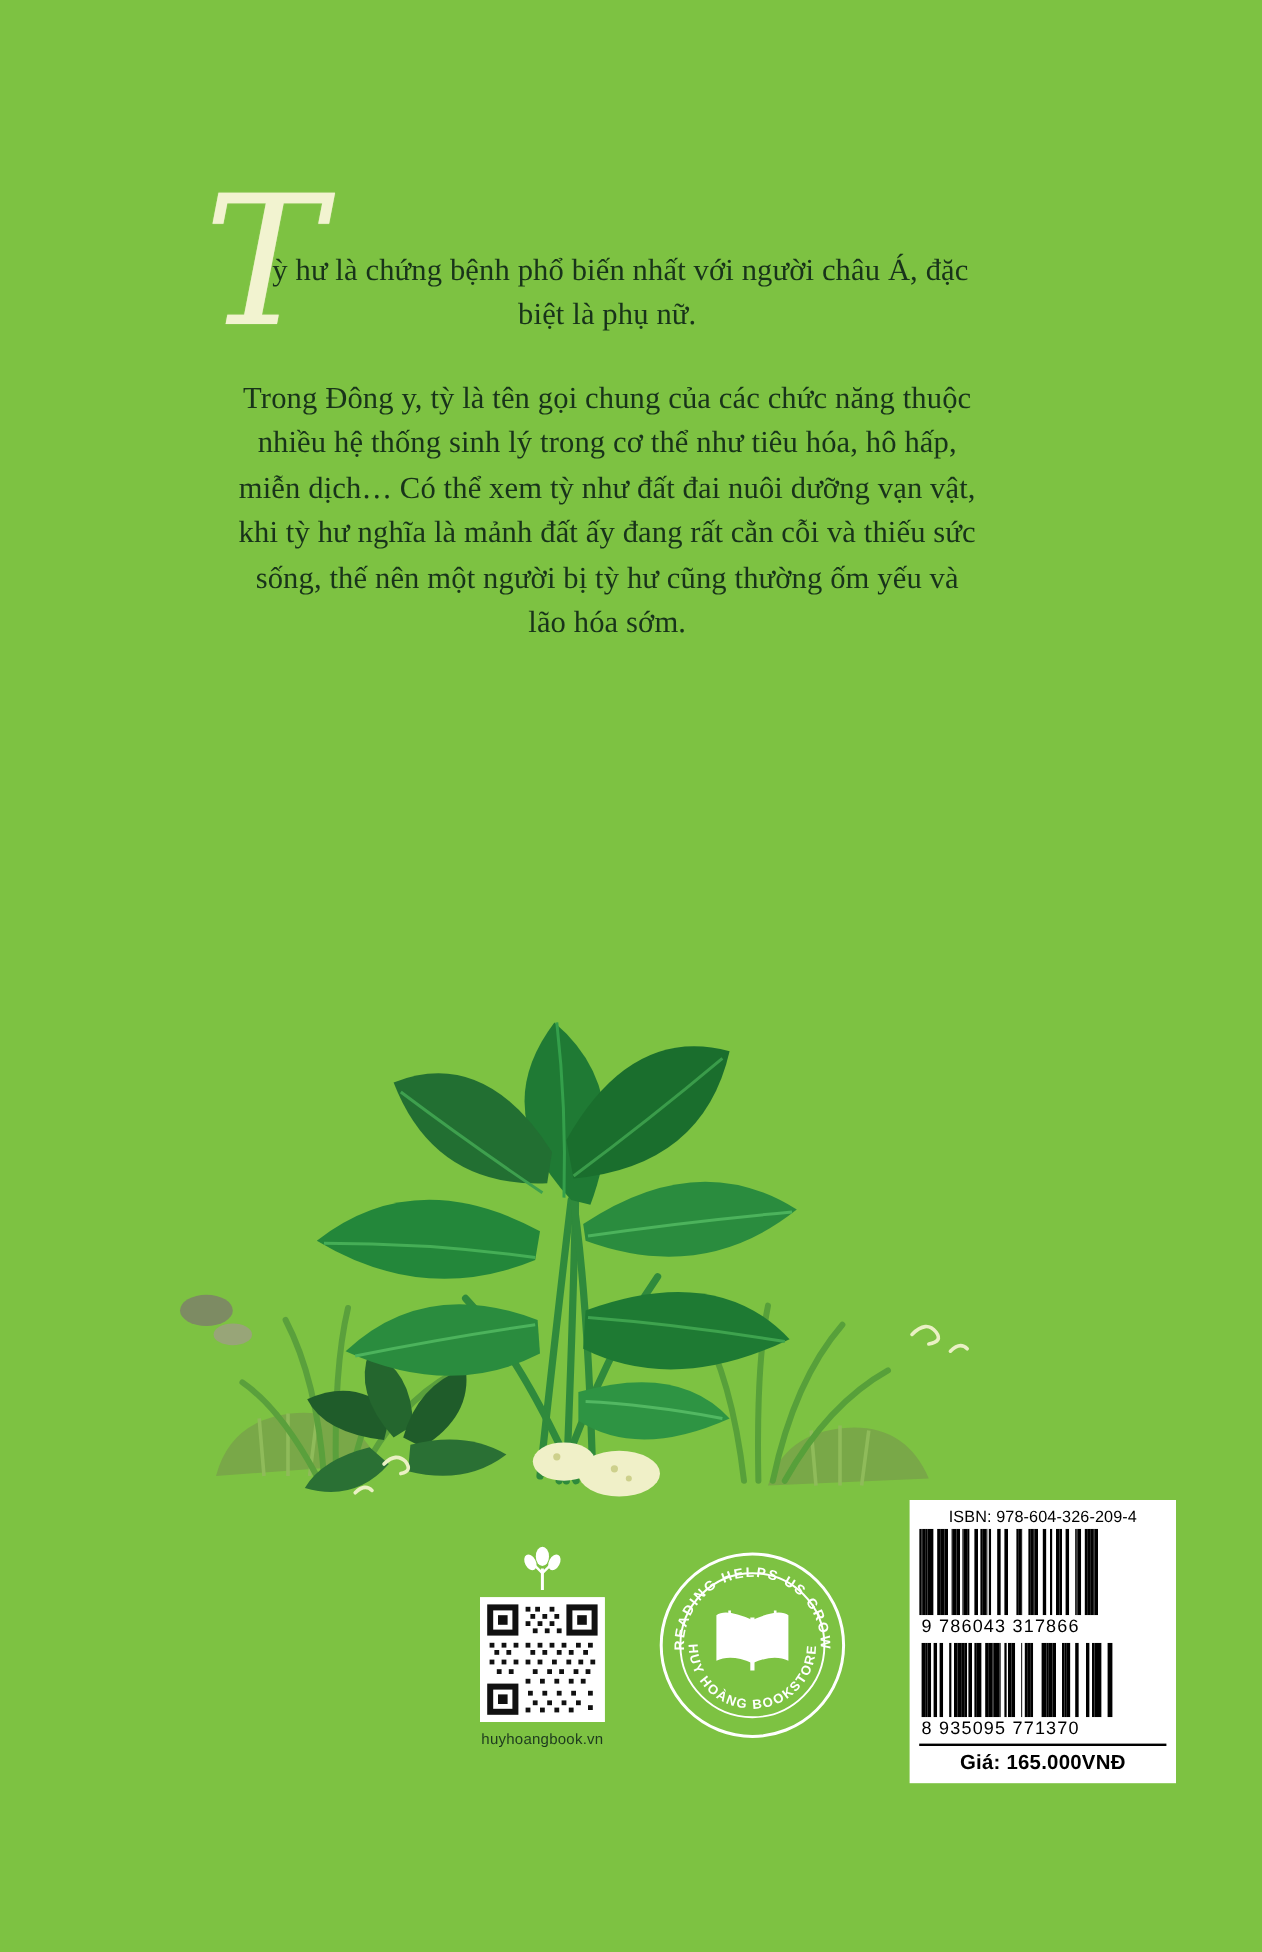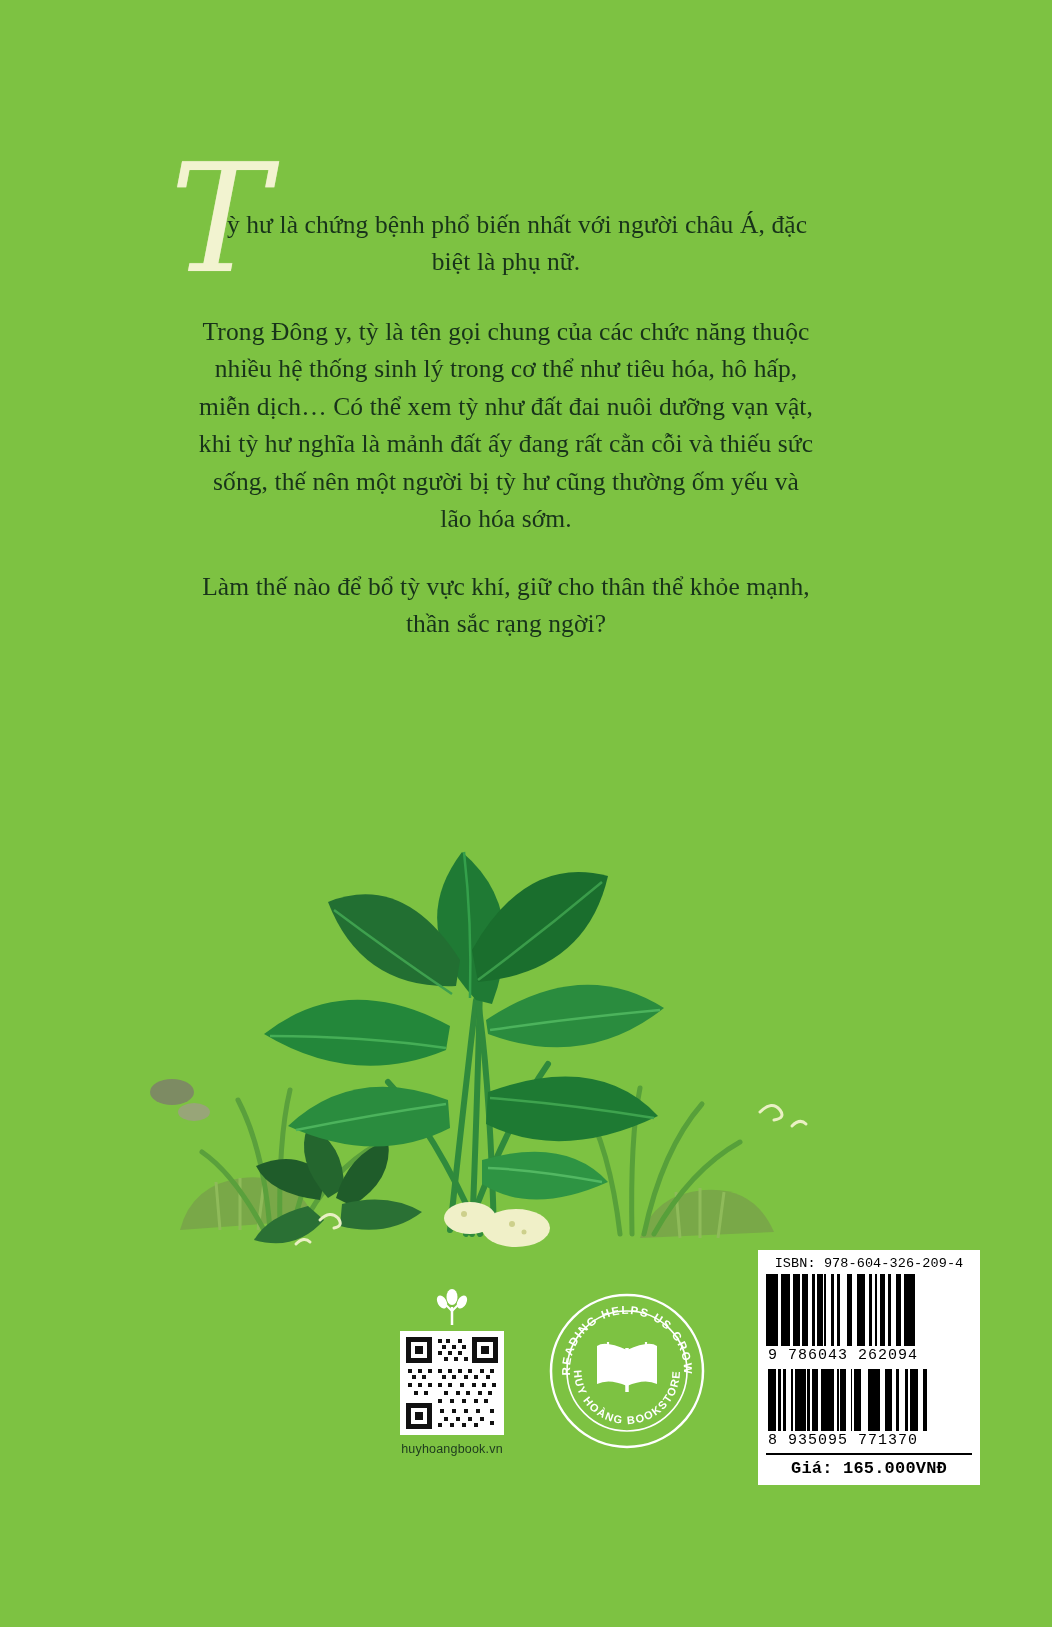--- a/index.html
+++ b/index.html
@@ -92,21 +92,21 @@
     height: 158px;
   }
 
   .isbn-block {
     position: absolute;
     right: 72px;
     top: 1250px;
     width: 222px;
     background: #ffffff;
     padding: 6px 8px 7px 8px;
-    font-family: Liberation Mono, monospace;
+    font-family: Liberation Sans, sans-serif;
   }
   .isbn-text {
     font-size: 13.5px;
     color: #000;
     text-align: center;
     letter-spacing: 0.1px;
     margin-bottom: 3px;
     white-space: nowrap;
   }
   .barcode {
@@ -138,21 +138,20 @@
     white-space: nowrap;
   }
 </style>
 </head>
 <body>
 
 <div class="text-block">
   <div class="dropcap">T</div>
   <p class="para first"><span class="first-line-pad"></span><span>ỳ hư là chứng bệnh phổ biến nhất với người châu Á, đặc biệt là phụ nữ.</span></p>
   <p class="para">Trong Đông y, tỳ là tên gọi chung của các chức năng thuộc nhiều hệ thống sinh lý trong cơ thể như tiêu hóa, hô hấp, miễn dịch… Có thể xem tỳ như đất đai nuôi dưỡng vạn vật, khi tỳ hư nghĩa là mảnh đất ấy đang rất cằn cỗi và thiếu sức sống, thế nên một người bị tỳ hư cũng thường ốm yếu và lão hóa sớm.</p>
-  <p class="para last">Làm thế nào để bổ tỳ vực khí, giữ cho thân thể khỏe mạnh, thần sắc rạng ngời?</p>
 </div>
 
 <div class="illustration">
   <svg viewBox="0 0 800 460" width="800" height="460" xmlns="http://www.w3.org/2000/svg">
 
     <g>
       <path d="M60 400 q12 -46 62 -52 q52 -6 74 42 z" fill="#79a848"></path>
       <path d="M96 352 l4 48 M120 348 l0 52 M144 352 l-6 48" stroke="#8fbb5a" stroke-width="3" fill="none"></path>
     </g>
     <g>
@@ -417,21 +416,21 @@
       <span style="width:1px;background:#000"></span>
       <span style="width:1px;background:#fff"></span>
       <span style="width:2px;background:#fff"></span>
       <span style="width:2px;background:#000"></span>
       <span style="width:3px;background:#000"></span>
       <span style="width:2px;background:#000"></span>
       <span style="width:1px;background:#000"></span>
       <span style="width:3px;background:#000"></span>
       <span style="width:3px;background:#fff"></span>
     </div>
-  <div class="bc-digits">9 786043 262094</div>
+  <div class="bc-digits">9 786043 317866</div>
   <div class="barcode barcode2" id="bc2">
       <span style="width:2px;background:#fff"></span>
       <span style="width:2px;background:#000"></span>
       <span style="width:1px;background:#000"></span>
       <span style="width:2px;background:#000"></span>
       <span style="width:3px;background:#000"></span>
       <span style="width:2px;background:#fff"></span>
       <span style="width:3px;background:#000"></span>
       <span style="width:2px;background:#fff"></span>
       <span style="width:3px;background:#000"></span>

